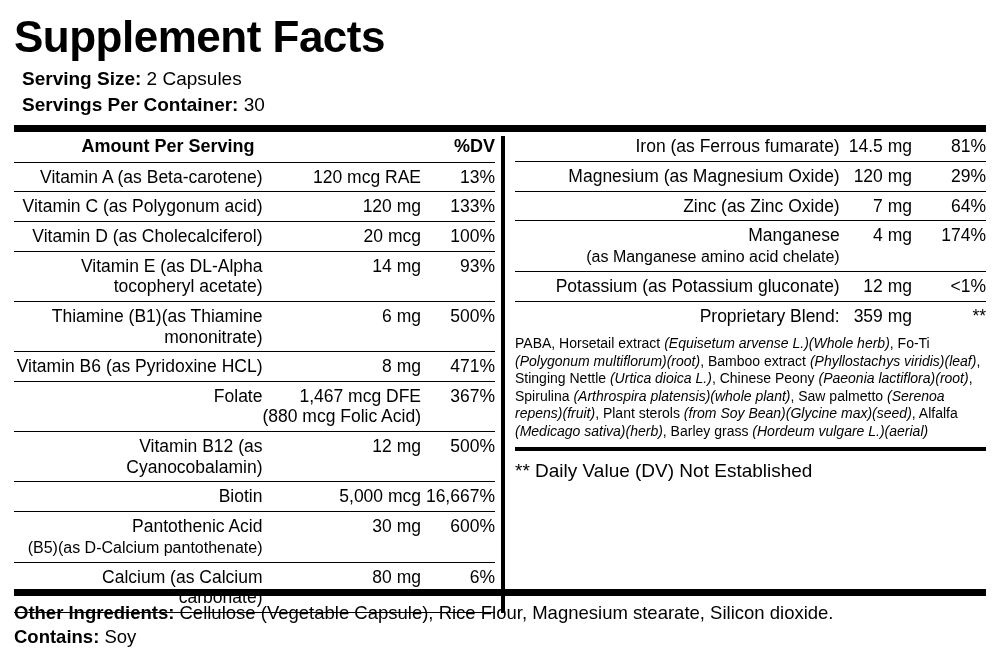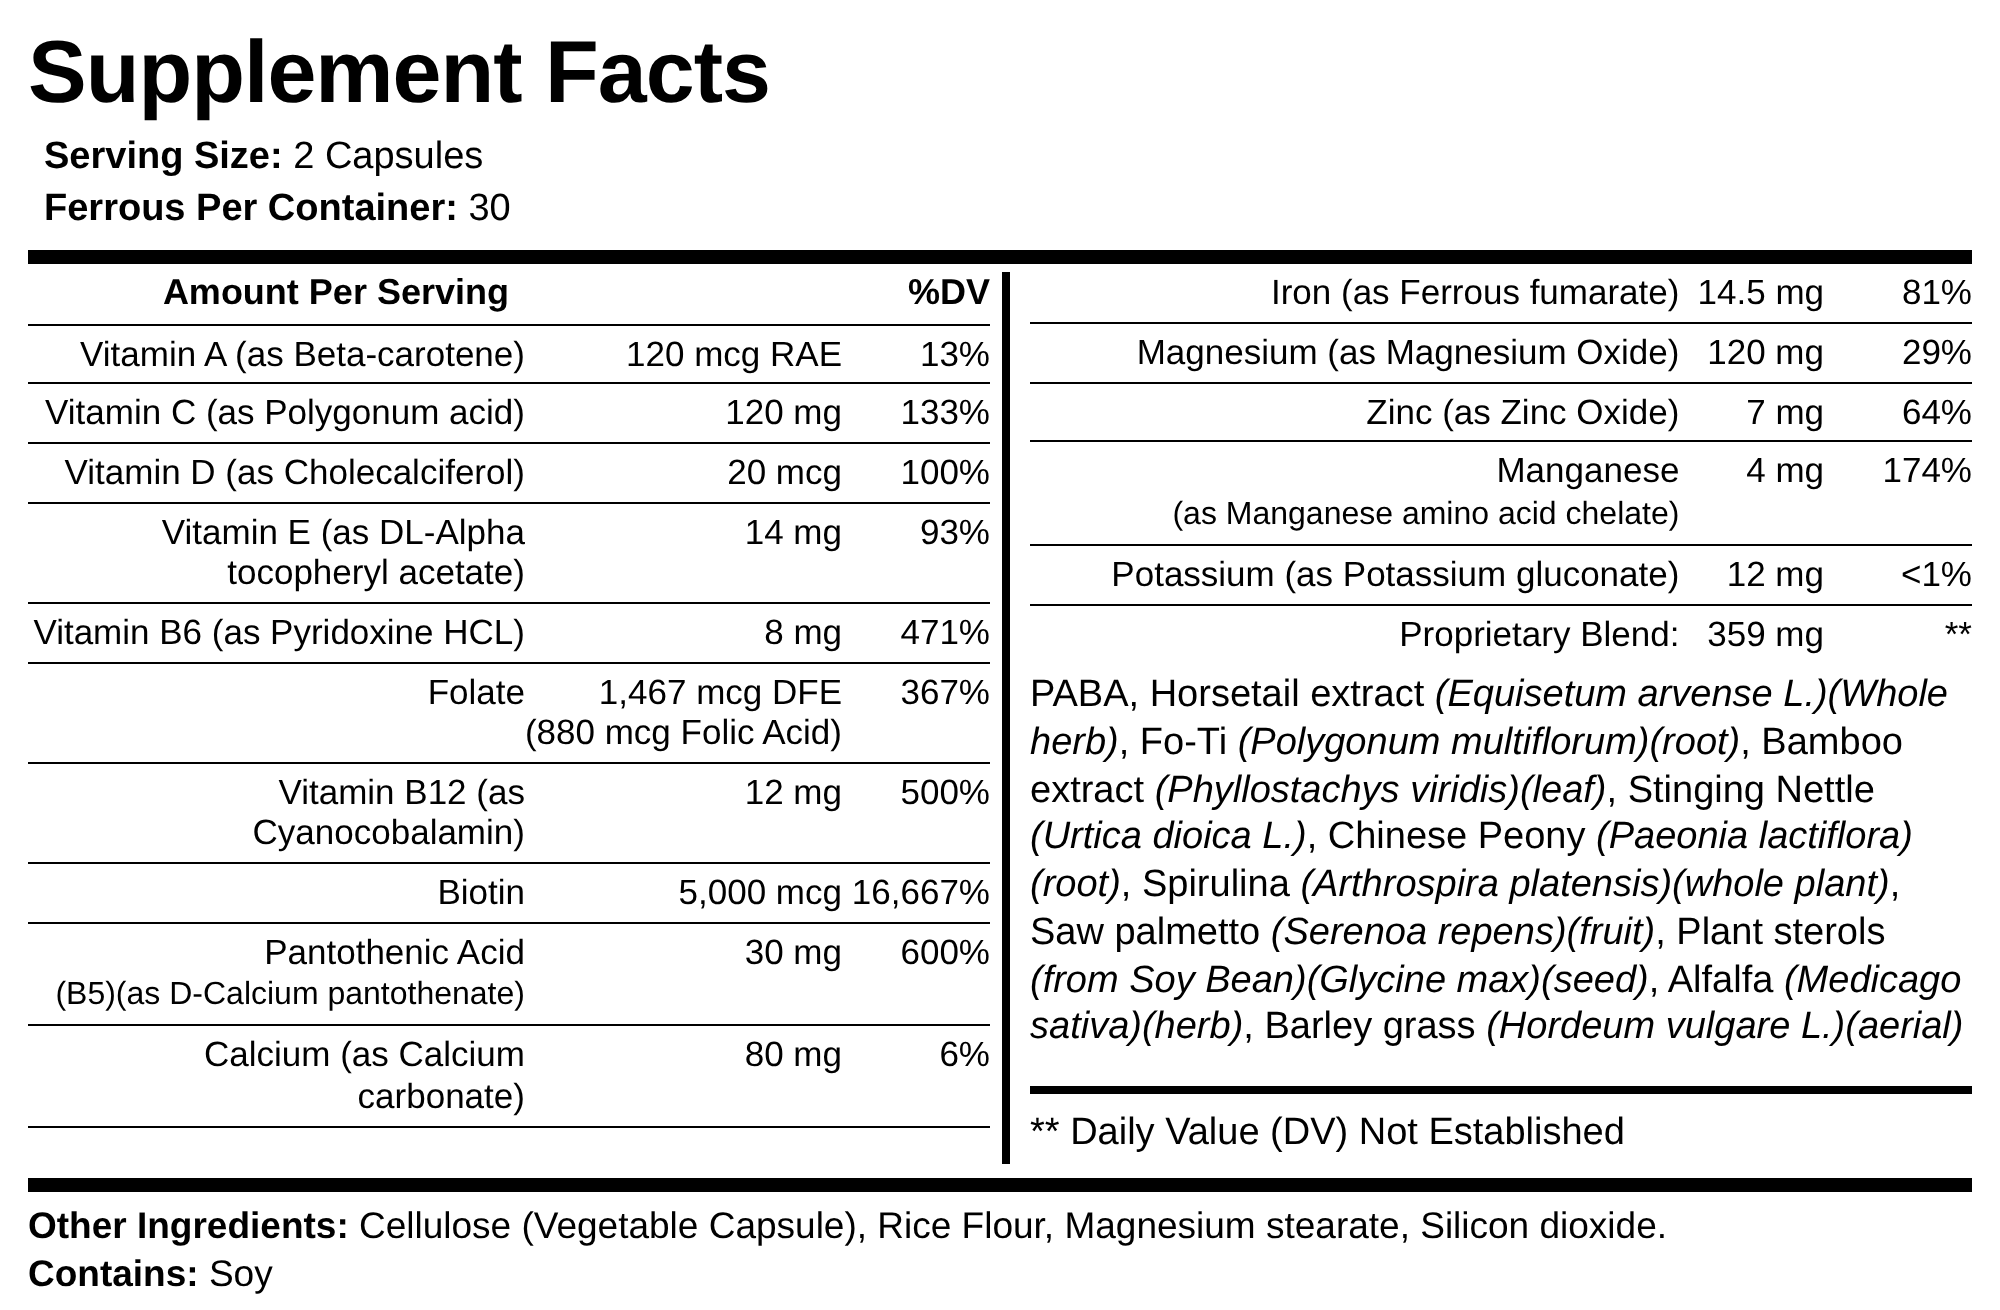--- a/index.html
+++ b/index.html
@@ -113,23 +113,23 @@
     font-size: 16px;
   }
   .indent-right {
     display: block;
     text-align: center;
     padding-right: 0;
   }
 
   
   .blend-text {
-    font-size: 19px;
+    font-size: 14px;
     line-height: 1.25;
-    padding: 5px 0 17px 0;
+    padding: 5px 0 7px 0;
     border-bottom: 4px solid #000;
     text-align: left;
   }
   .blend-text i { font-style: italic; }
   .dv-note {
     font-size: 19px;
     padding: 9px 0 4px 0;
   }
 
   
@@ -155,21 +155,21 @@
 <div class="panel">
 
   <div class="header">
     <div class="title">Supplement Facts</div>
     <div class="serving-info">
       <div class="serving-line">
         <b>Serving Size:</b>
         <span>2 Capsules</span>
       </div>
       <div class="serving-line">
-        <b>Ferrous Per Container:</b>
+        <b>Servings Per Container:</b>
         <span>30</span>
       </div>
     </div>
   </div>
 
   <div class="rule-thick"></div>
 
   <div class="body-cols">
 
     <div class="col-left">
@@ -195,20 +195,25 @@
             <td class="name">Vitamin D (as Cholecalciferol)</td>
             <td class="amt">20 mcg</td>
             <td class="dv">100%</td>
           </tr>
           <tr>
             <td class="name">Vitamin E (as DL-Alpha tocopheryl acetate)</td>
             <td class="amt">14 mg</td>
             <td class="dv">93%</td>
           </tr>
           <tr>
+            <td class="name">Thiamine (B1)(as Thiamine mononitrate)</td>
+            <td class="amt">6 mg</td>
+            <td class="dv">500%</td>
+          </tr>
+          <tr>
             <td class="name">Vitamin B6 (as Pyridoxine HCL)</td>
             <td class="amt">8 mg</td>
             <td class="dv">471%</td>
           </tr>
 
           <tr>
             <td class="name">Folate</td>
             <td class="amt">
               <span>1,467 mcg DFE</span>
               <span class="indent-right">(880 mcg Folic Acid)</span>

